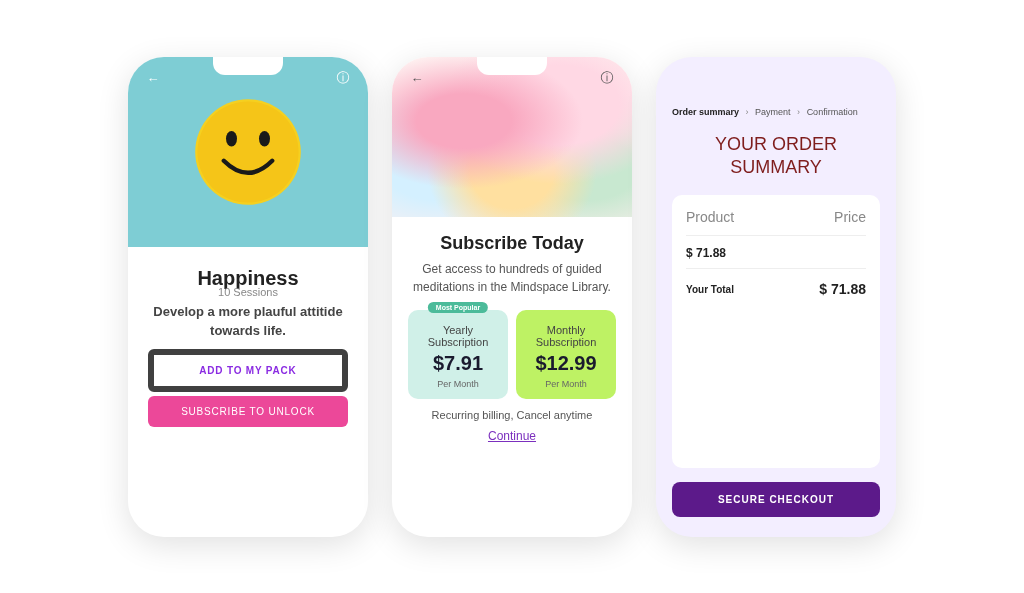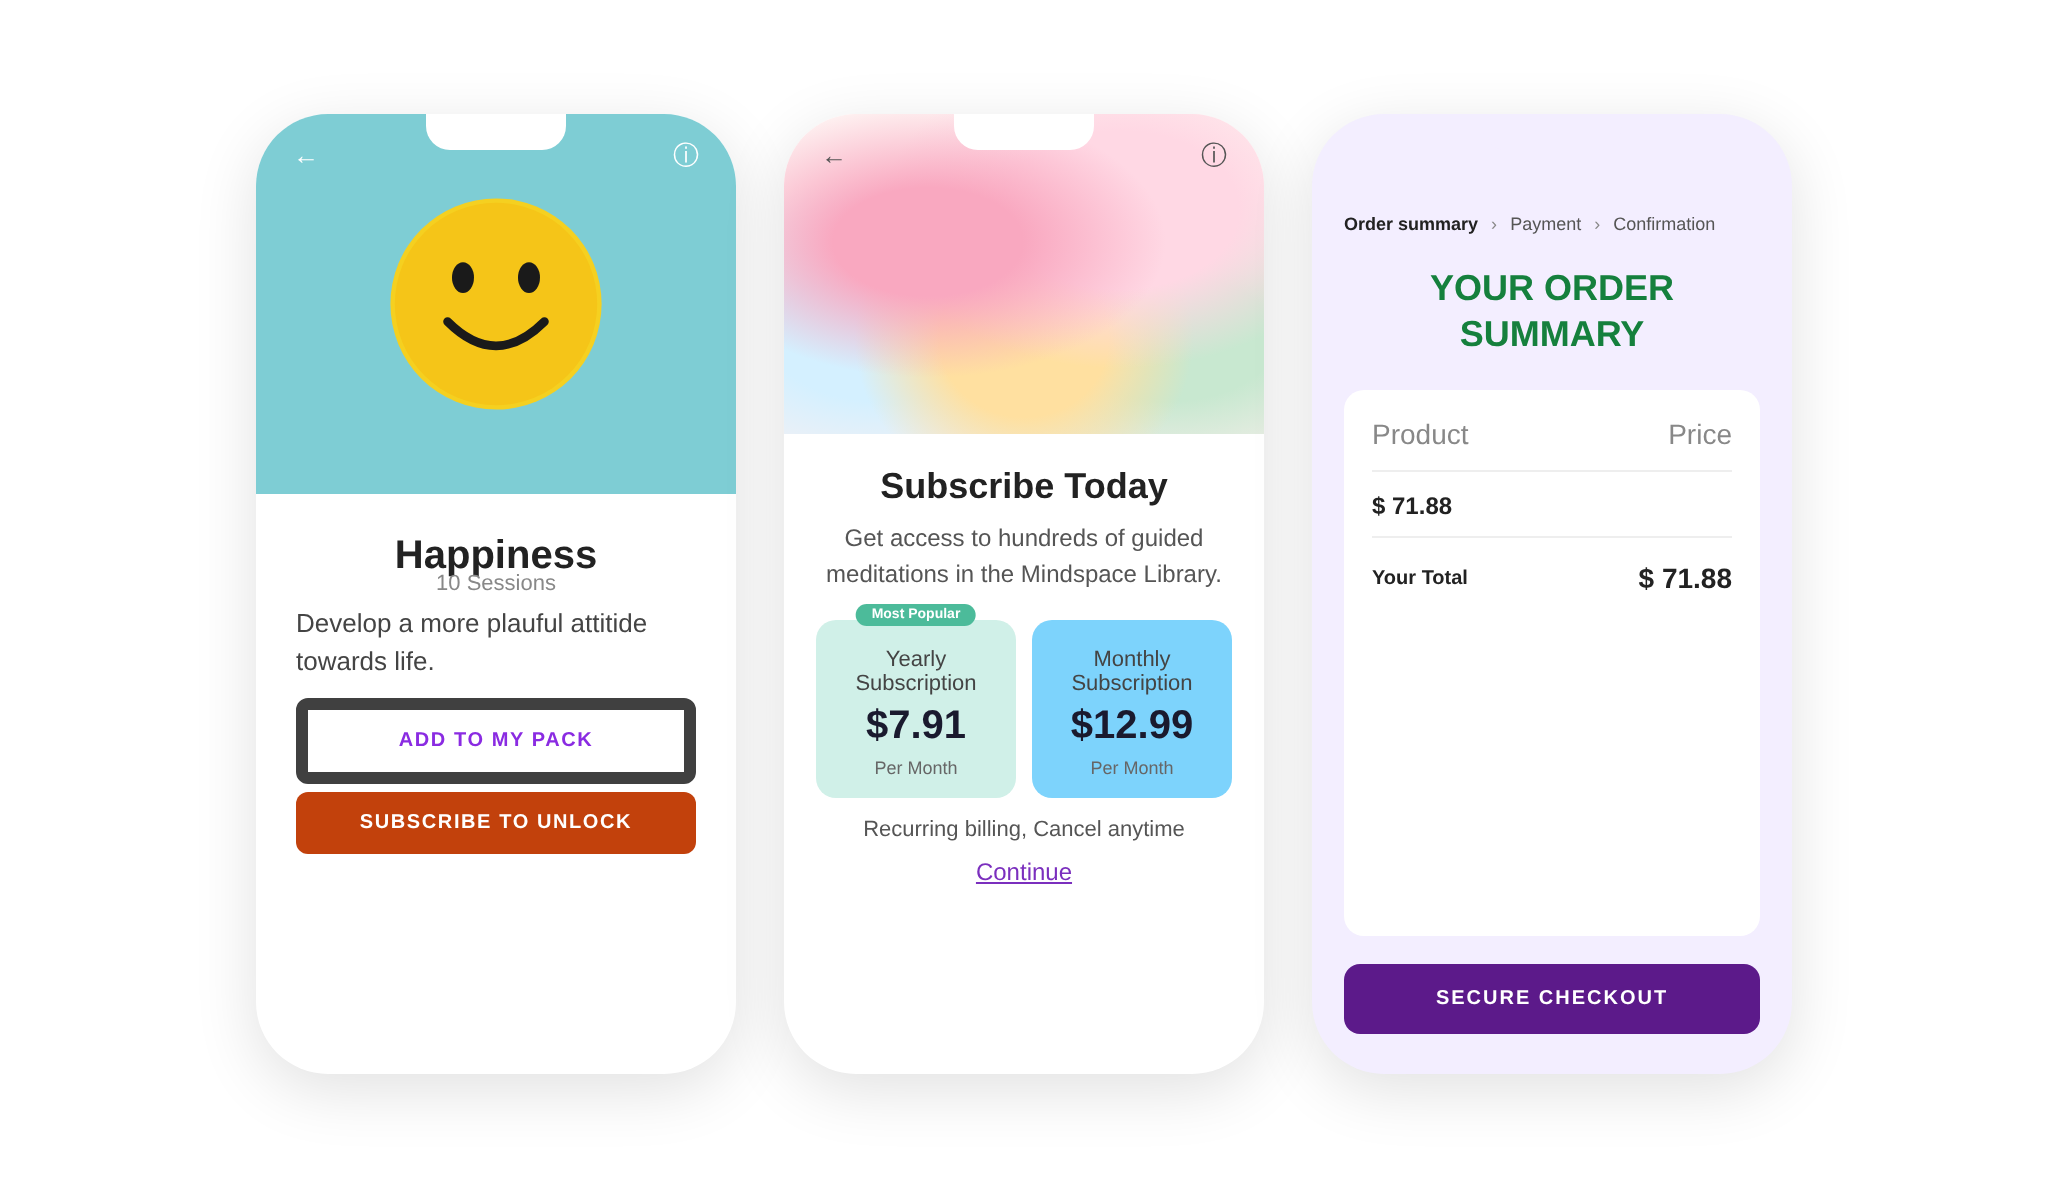--- a/index.html
+++ b/index.html
@@ -94,45 +94,47 @@
       color: #222;
     }
     .phone1 .sessions {
       font-size: 11px;
       color: #888;
       margin-top: -4px;
     }
     .phone1 .desc {
       font-size: 13px;
       color: #444;
+      text-align: center;
       line-height: 1.5;
       margin: 4px 0 8px;
+      font-weight: bold;
     }
     .btn-outline {
       width: 100%;
       padding: 10px;
       border: 6px solid #404040;
       border-radius: 6px;
       background: white;
       color: #8a2be2;
       font-size: 10px;
       font-weight: 700;
       letter-spacing: 0.8px;
       cursor: pointer;
       text-transform: uppercase;
     }
     .btn-solid {
       width: 100%;
       padding: 10px;
       border: none;
       border-radius: 6px;
-      background: #c2410c;
+      background: #ec4899;
       color: white;
       font-size: 10px;
-      font-weight: 700;
+      font-weight: 400;
       letter-spacing: 0.8px;
       cursor: pointer;
       text-transform: uppercase;
       margin-top: 4px;
     }
 
     
     .phone2 .hero-image2 {
       width: 100%;
       height: 160px;
@@ -174,21 +176,21 @@
     }
     .subscription-row {
       display: flex;
       gap: 8px;
       width: 100%;
       margin: 8px 0 4px;
     }
     .sub-card {
       flex: 1;
       border-radius: 10px;
-      background: #7dd3fc;
+      background: #bef264;
       padding: 10px 8px;
       display: flex;
       flex-direction: column;
       align-items: center;
       gap: 4px;
       position: relative;
     }
     .sub-card.active {
       background: #d0f0e8;
     }
@@ -252,22 +254,22 @@
     .breadcrumb span.active-crumb {
       color: #222;
       font-weight: 600;
     }
     .breadcrumb .arrow {
       margin: 0 4px;
       color: #888;
     }
     .order-title {
       font-size: 18px;
-      font-weight: 700;
-      color: #15803d;
+      font-weight: 400;
+      color: #7f1d1d;
       text-align: center;
       line-height: 1.3;
       margin-bottom: 16px;
     }
     .order-table {
       background: white;
       border-radius: 10px;
       padding: 14px;
       flex: 1;
     }

